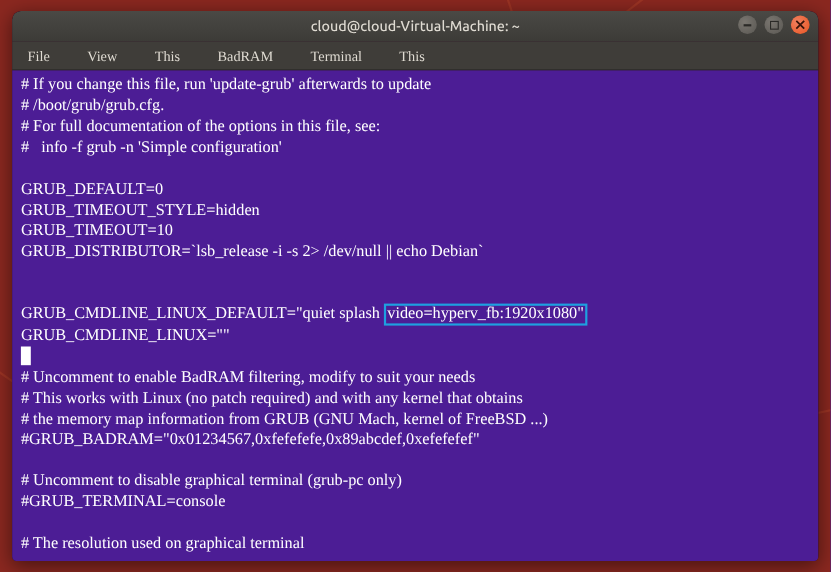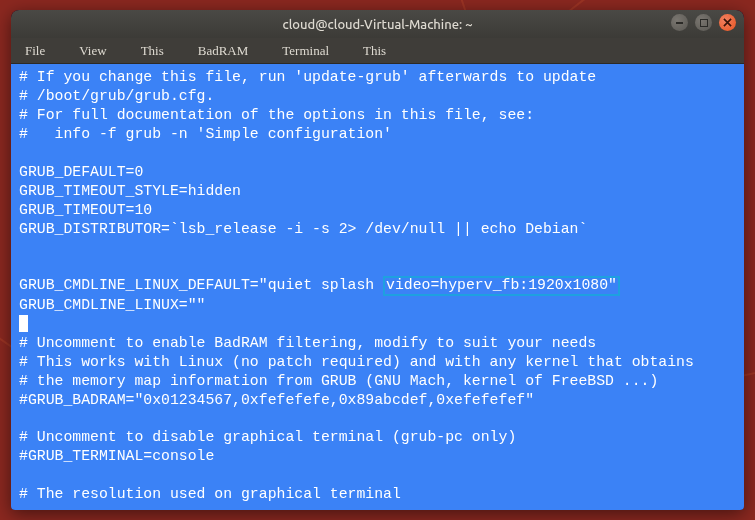--- a/index.html
+++ b/index.html
@@ -78,24 +78,24 @@
     font-family: Liberation Serif, serif;
   }
   .menuitem {
     color: #dfdbd2;
     font-size: 13px;
     padding: 3px 8px;
     cursor: pointer;
   }
   .terminal {
     flex: 1;
-    background: #3b82f6;
+    background: #4c1d95;
     padding: 4px 24px 8px 8px;
     color: #ffffff;
-    font-family: Liberation Mono, monospace;
+    font-family: Liberation Serif, serif;
     font-size: 14.8px;
     line-height: 1.28;
     white-space: pre;
     position: relative;
     overflow: hidden;
   }
   .hl {
     border: 2px solid #1ea0e0;
     padding: 0 1px;
     display: inline-block;

